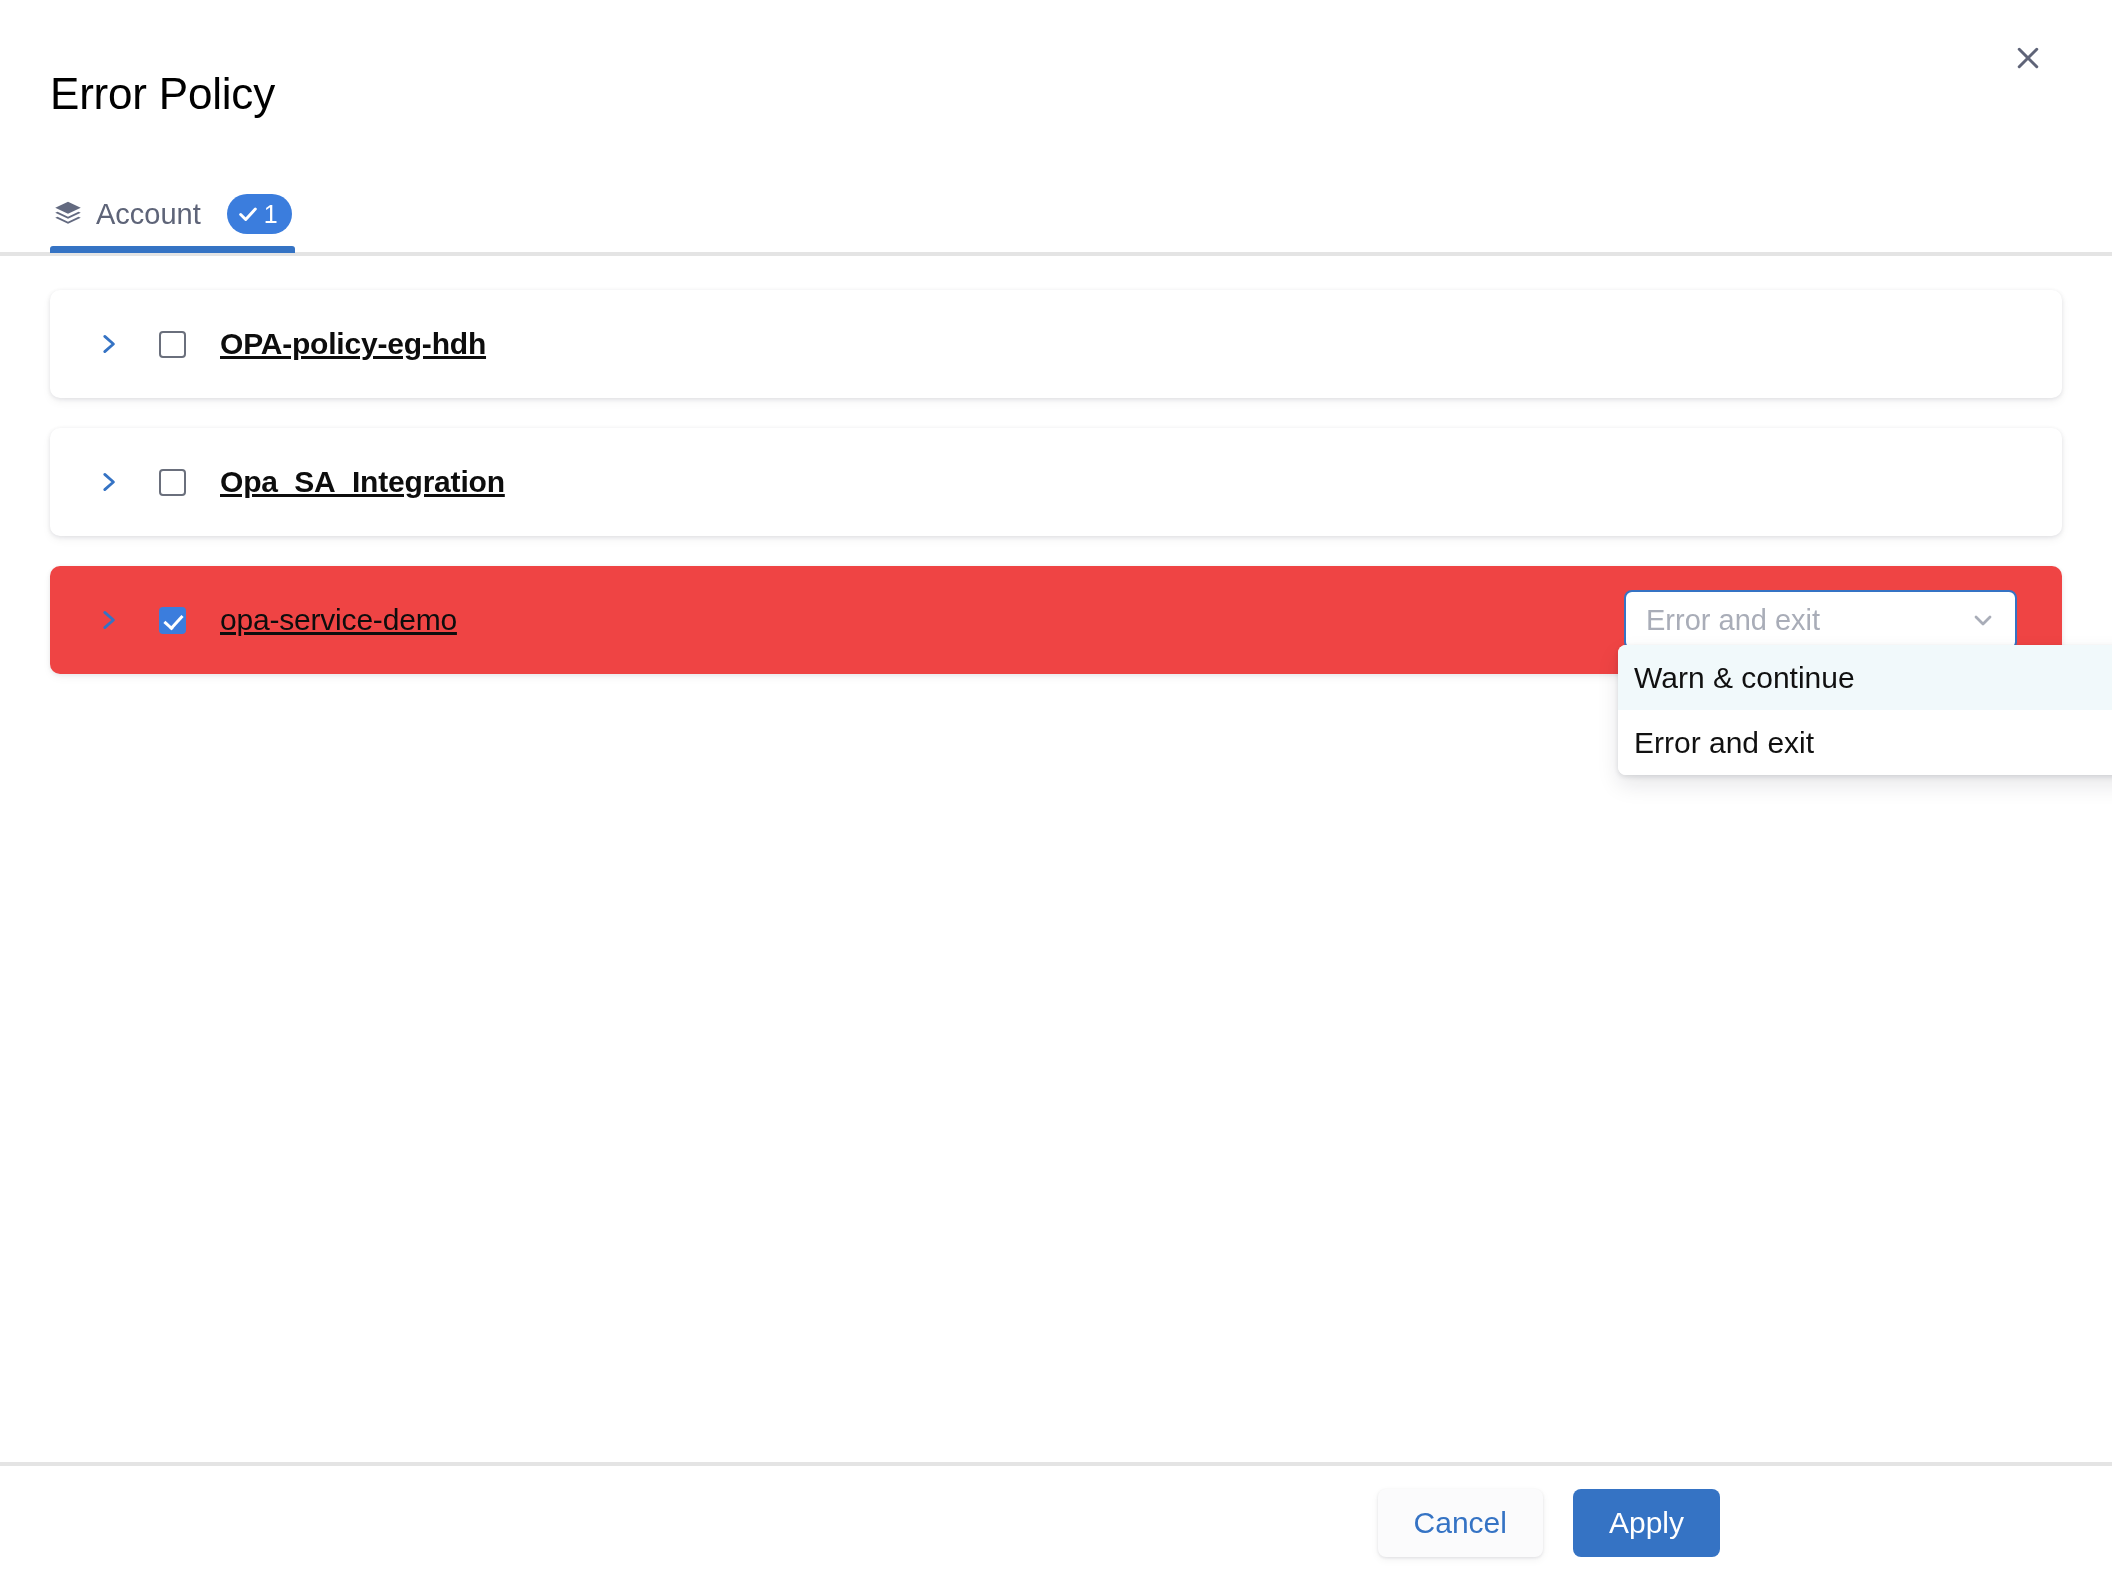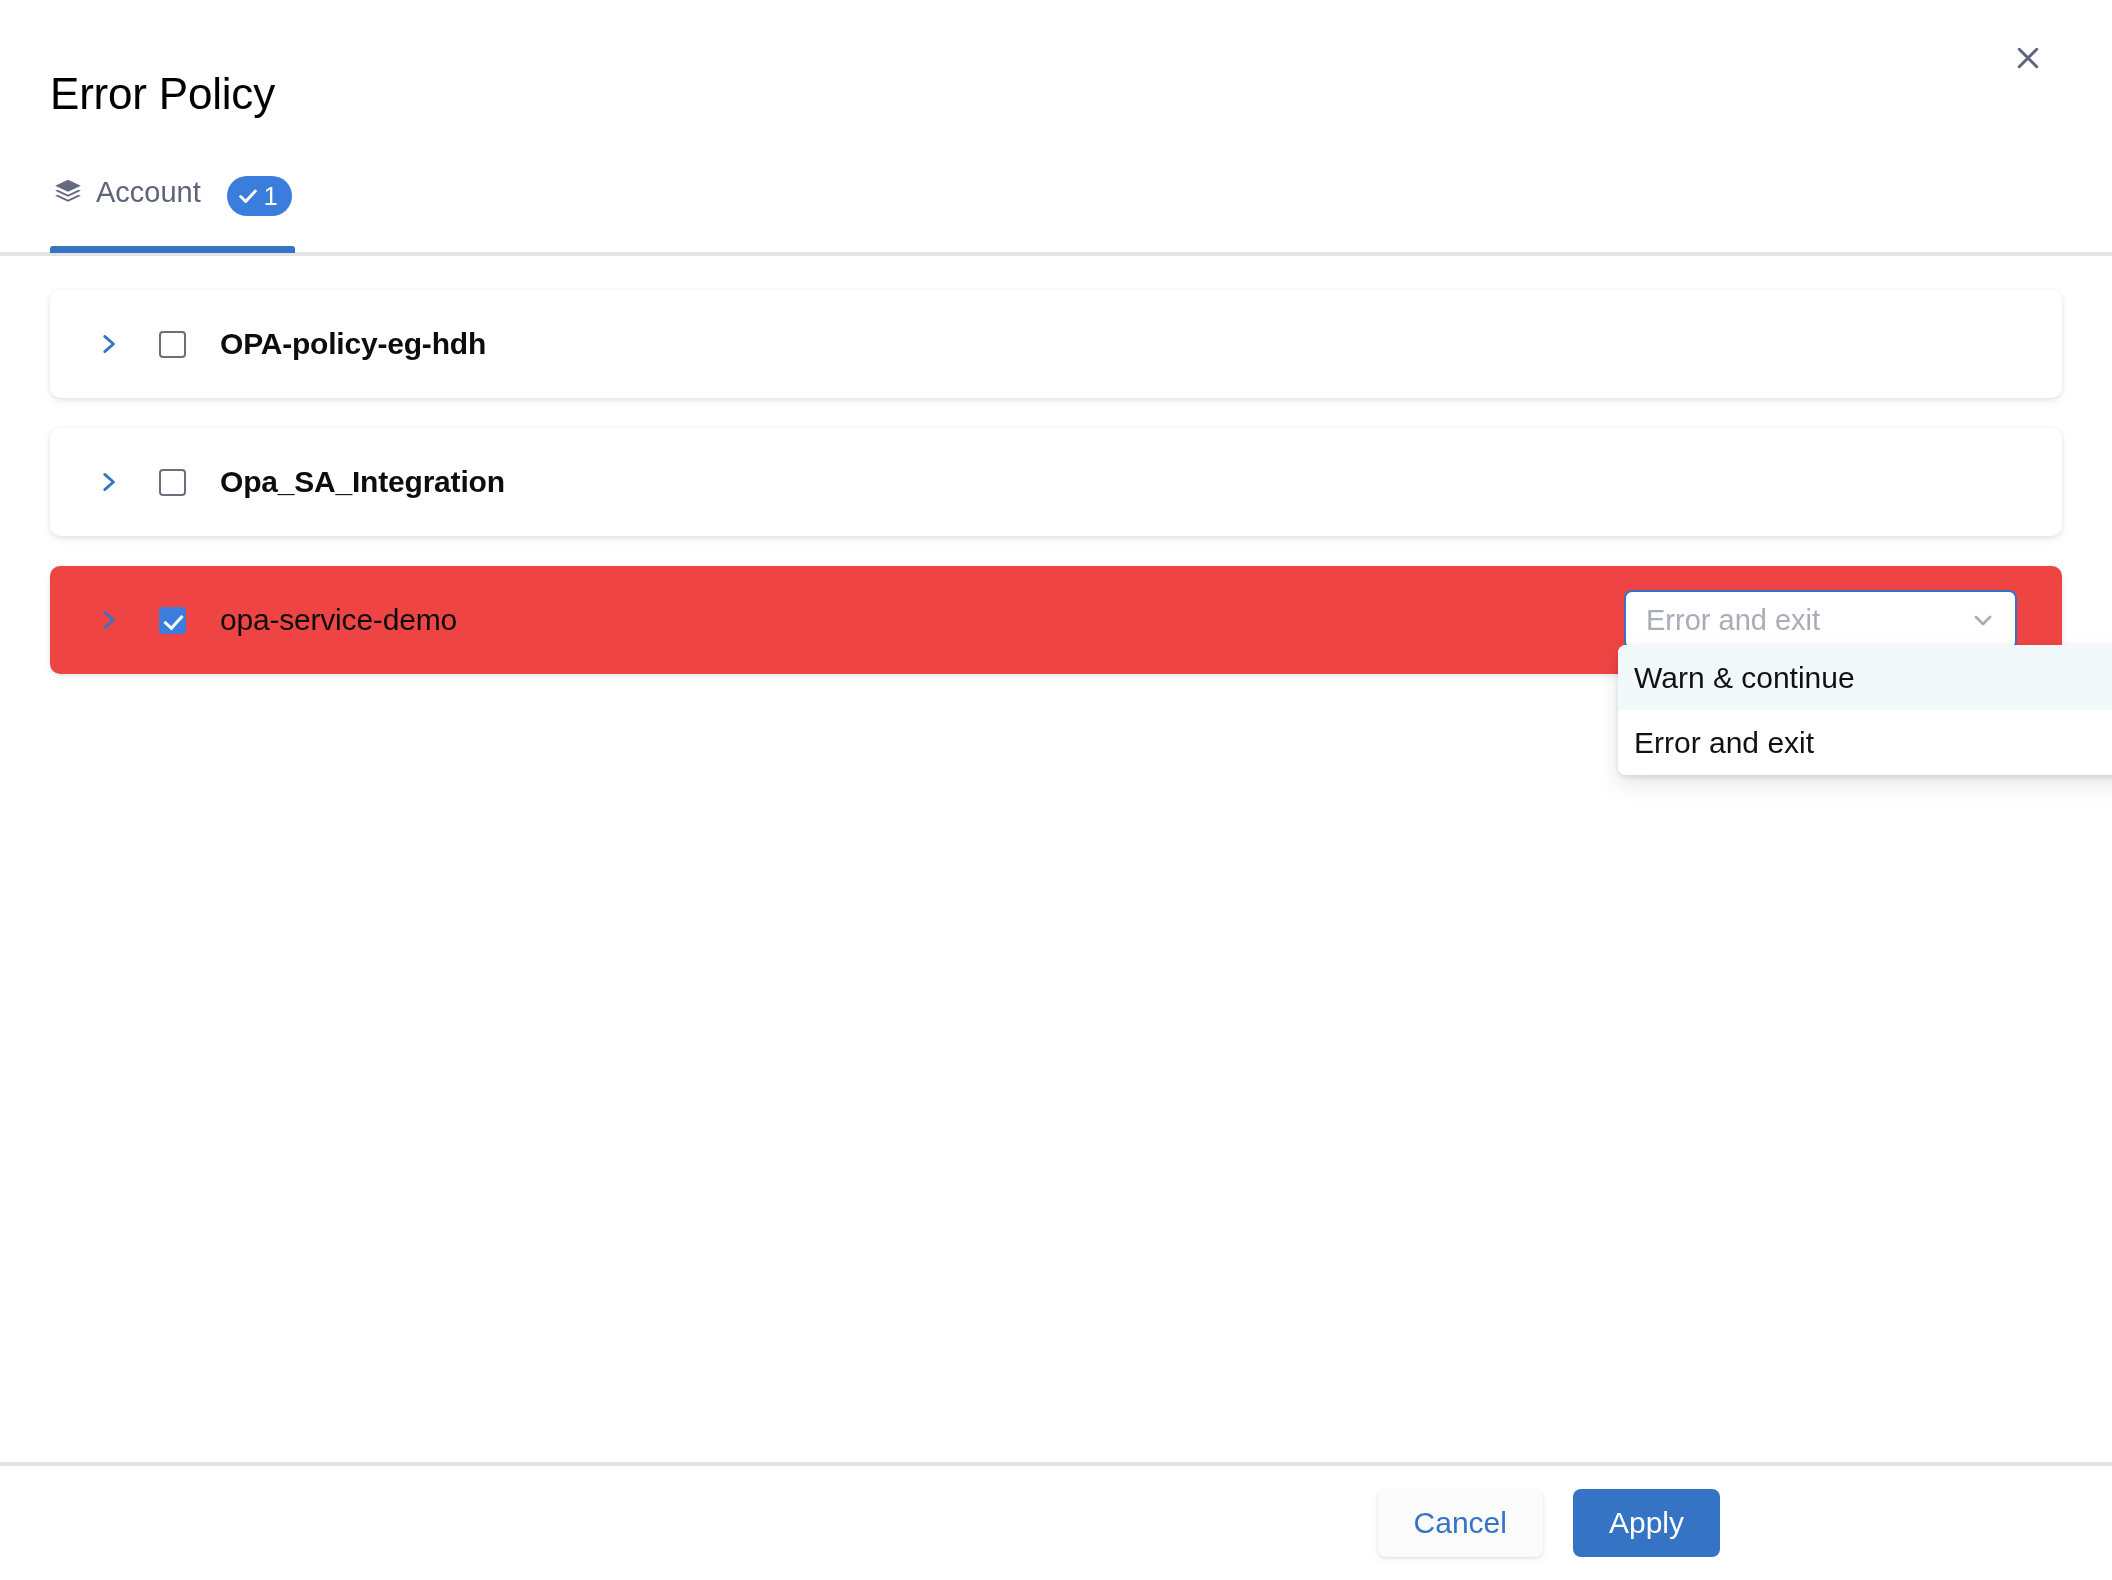--- a/index.html
+++ b/index.html
@@ -64,20 +64,21 @@
     width: 2112px;
     height: 4px;
     background: #e4e4e4;
   }
   .tab {
     position: absolute;
     left: 50px;
     top: 0;
     height: 76px;
     display: flex;
+    align-items: center;
     gap: 12px;
     padding: 0 2px;
     cursor: pointer;
     background: transparent;
     border: none;
   }
   .tab-underline {
     position: absolute;
     left: 50px;
     top: 70px;
@@ -177,20 +178,21 @@
     border-width: 0 3.5px 3.5px 0;
     transform: rotate(42deg);
   }
   .policy-name {
     margin-left: 34px;
     font-size: 30px;
     font-weight: 700;
     color: #0d0d0d;
     letter-spacing: -0.2px;
     white-space: nowrap;
+    text-decoration: underline;
   }
   .policy-row.selected .policy-name { font-weight: 400; }
 
   
   .action-select {
     position: absolute;
     right: 45px;
     top: 24px;
     width: 393px;
     height: 60px;

